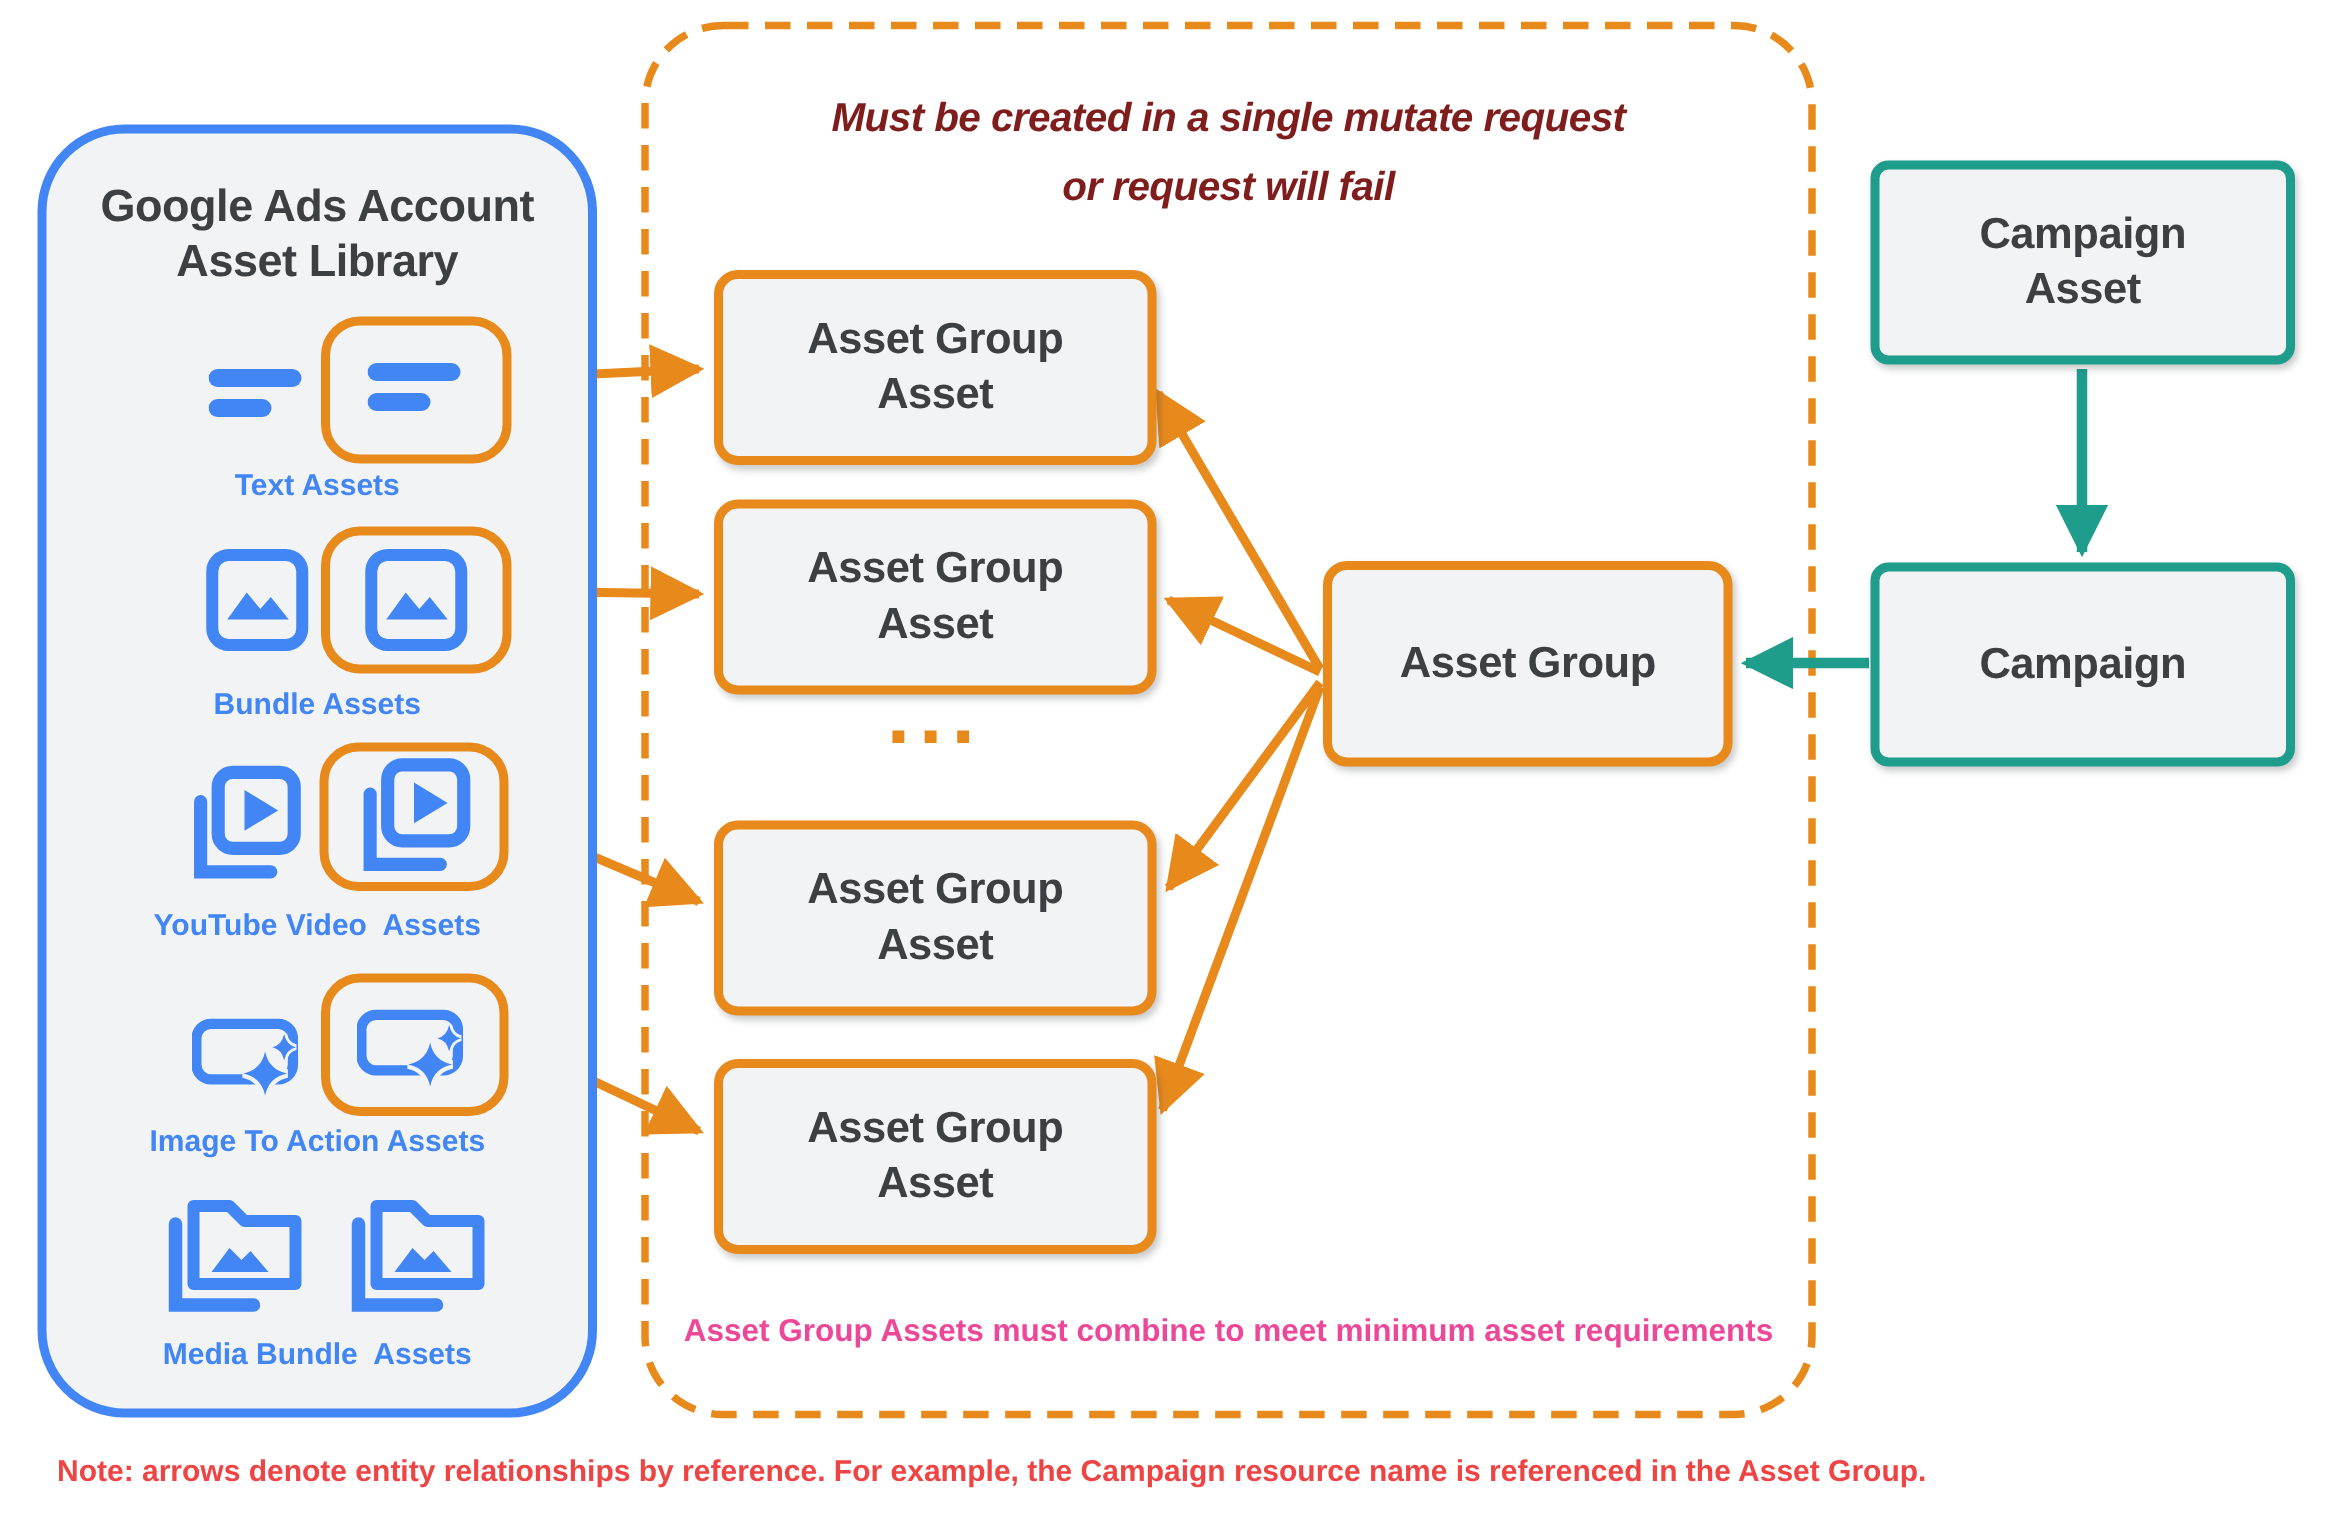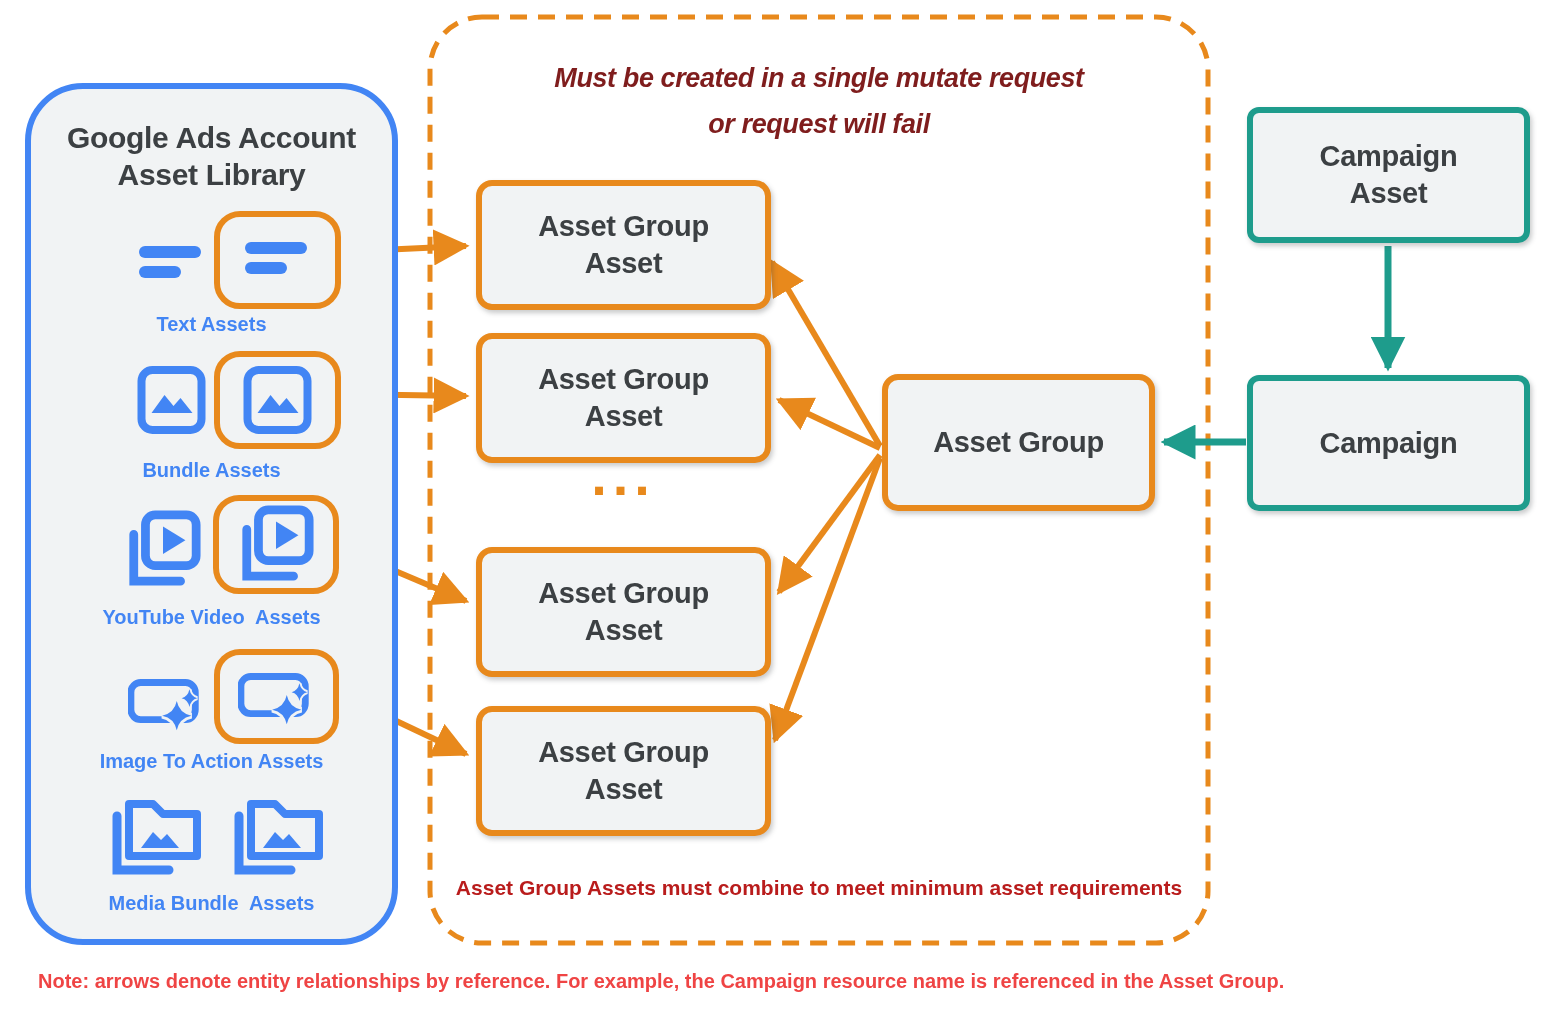--- a/index.html
+++ b/index.html
@@ -65,21 +65,21 @@
     left: 430px; top: 55px; width: 778px;
     text-align: center;
     font-size: 27px; font-weight: bold; font-style: italic;
     color: #7f1d1d; line-height: 46px;
     letter-spacing: -0.4px;
   }
   .mutate-footnote {
     left: 430px; top: 876px; width: 778px;
     text-align: center;
     font-size: 21px; font-weight: bold;
-    color: #b91c1c;
+    color: #ec4899;
   }
   .dots {
     left: 476px; top: 448px; width: 295px;
     text-align: center;
     color: #E8891C;
     font-size: 56px; font-weight: bold;
     letter-spacing: 6px;
     line-height: 56px;
   }
   .page-note {

